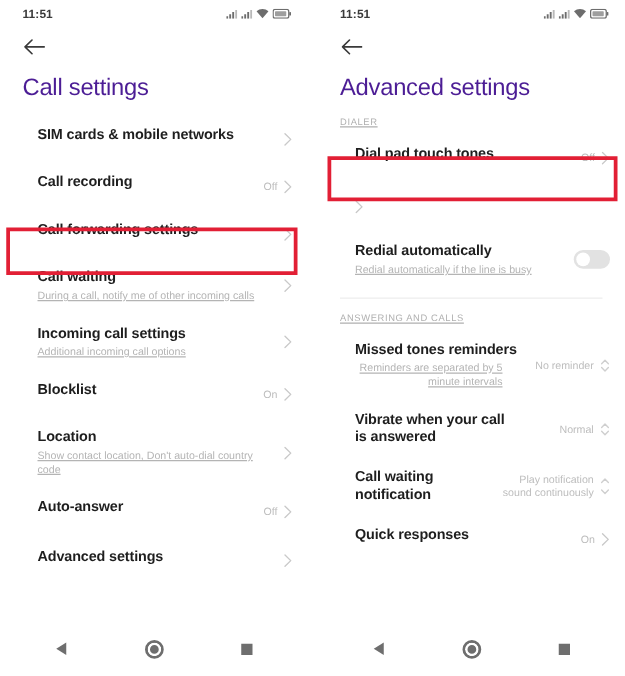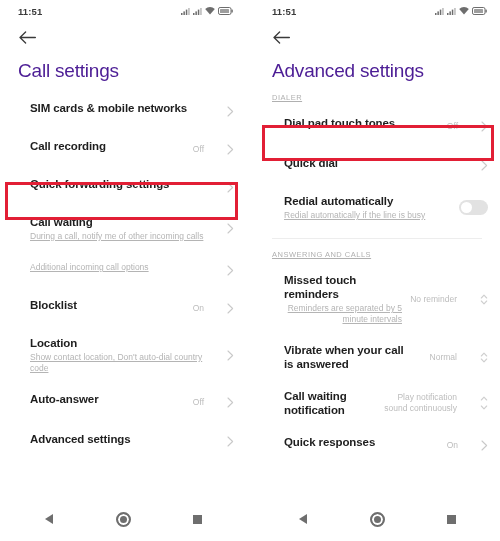--- a/index.html
+++ b/index.html
@@ -137,21 +137,21 @@
     color: #b4b4b4;
     line-height: 11px;
     margin-top: 2px;
     max-width: 178px;
     text-decoration: underline;
   }
   .row-right {
     flex: 0 0 auto;
     display: flex;
     align-items: center;
-    gap: 23px;
+    gap: 5px;
     align-self: center;
     padding-top: 0;
   }
   .row-value {
     font-size: 8.5px;
     color: #bdbdbd;
     text-align: right;
     line-height: 11px;
     max-width: 76px;
   }
@@ -301,21 +301,21 @@
         <div class="row-right">
           <div class="row-value">Off</div>
           <svg class="chev" width="7" height="11" viewBox="0 0 7 11">
               <path d="M1 1 L5.6 5.5 L1 10" fill="none" stroke="#c9c9c9" stroke-width="1.1" stroke-linecap="round" stroke-linejoin="round"></path>
             </svg>
         </div>
       </div>
 
       <div class="row">
         <div class="row-main">
-          <div class="row-title">Quick forwarding settings</div>
+          <div class="row-title">Call forwarding settings</div>
         </div>
         <div class="row-right">
           <svg class="chev" width="7" height="11" viewBox="0 0 7 11">
               <path d="M1 1 L5.6 5.5 L1 10" fill="none" stroke="#c9c9c9" stroke-width="1.1" stroke-linecap="round" stroke-linejoin="round"></path>
             </svg>
         </div>
       </div>
 
       <div class="row">
         <div class="row-main">
@@ -324,20 +324,21 @@
         </div>
         <div class="row-right">
           <svg class="chev" width="7" height="11" viewBox="0 0 7 11">
               <path d="M1 1 L5.6 5.5 L1 10" fill="none" stroke="#c9c9c9" stroke-width="1.1" stroke-linecap="round" stroke-linejoin="round"></path>
             </svg>
         </div>
       </div>
 
       <div class="row">
         <div class="row-main">
+          <div class="row-title">Incoming call settings</div>
           <div class="row-sub">Additional incoming call options</div>
         </div>
         <div class="row-right">
           <svg class="chev" width="7" height="11" viewBox="0 0 7 11">
               <path d="M1 1 L5.6 5.5 L1 10" fill="none" stroke="#c9c9c9" stroke-width="1.1" stroke-linecap="round" stroke-linejoin="round"></path>
             </svg>
         </div>
       </div>
 
       <div class="row">
@@ -461,23 +462,20 @@
         </div>
         <div class="row-right">
           <div class="row-value">Off</div>
           <svg class="chev" width="7" height="11" viewBox="0 0 7 11">
               <path d="M1 1 L5.6 5.5 L1 10" fill="none" stroke="#c9c9c9" stroke-width="1.1" stroke-linecap="round" stroke-linejoin="round"></path>
             </svg>
         </div>
       </div>
 
       <div class="row" style="min-height:40px;">
-        <div class="row-main" style="padding-top:11px;padding-bottom:11px;">
-          <div class="row-title">Quick dial</div>
-        </div>
         <div class="row-right">
           <svg class="chev" width="7" height="11" viewBox="0 0 7 11">
               <path d="M1 1 L5.6 5.5 L1 10" fill="none" stroke="#c9c9c9" stroke-width="1.1" stroke-linecap="round" stroke-linejoin="round"></path>
             </svg>
         </div>
       </div>
 
       <div class="row">
         <div class="row-main">
           <div class="row-title">Redial automatically</div>
@@ -489,21 +487,21 @@
             </div>
         </div>
       </div>
 
       <div class="divider"></div>
 
       <div class="section-label">ANSWERING AND CALLS</div>
 
       <div class="row">
         <div class="row-main">
-          <div class="row-title">Missed touch reminders</div>
+          <div class="row-title">Missed tones reminders</div>
           <div class="row-sub" style="max-width:118px;text-align:right;">Reminders are separated by 5 minute intervals</div>
         </div>
         <div class="row-right">
           <div class="row-value">No reminder</div>
           <svg class="chev" width="8" height="13" viewBox="0 0 8 13">
               <path d="M1.3 5 L4 2.2 L6.7 5" fill="none" stroke="#cfcfcf" stroke-width="1.1" stroke-linecap="round" stroke-linejoin="round"></path>
               <path d="M1.3 8 L4 10.8 L6.7 8" fill="none" stroke="#cfcfcf" stroke-width="1.1" stroke-linecap="round" stroke-linejoin="round"></path>
             </svg>
         </div>
       </div>

